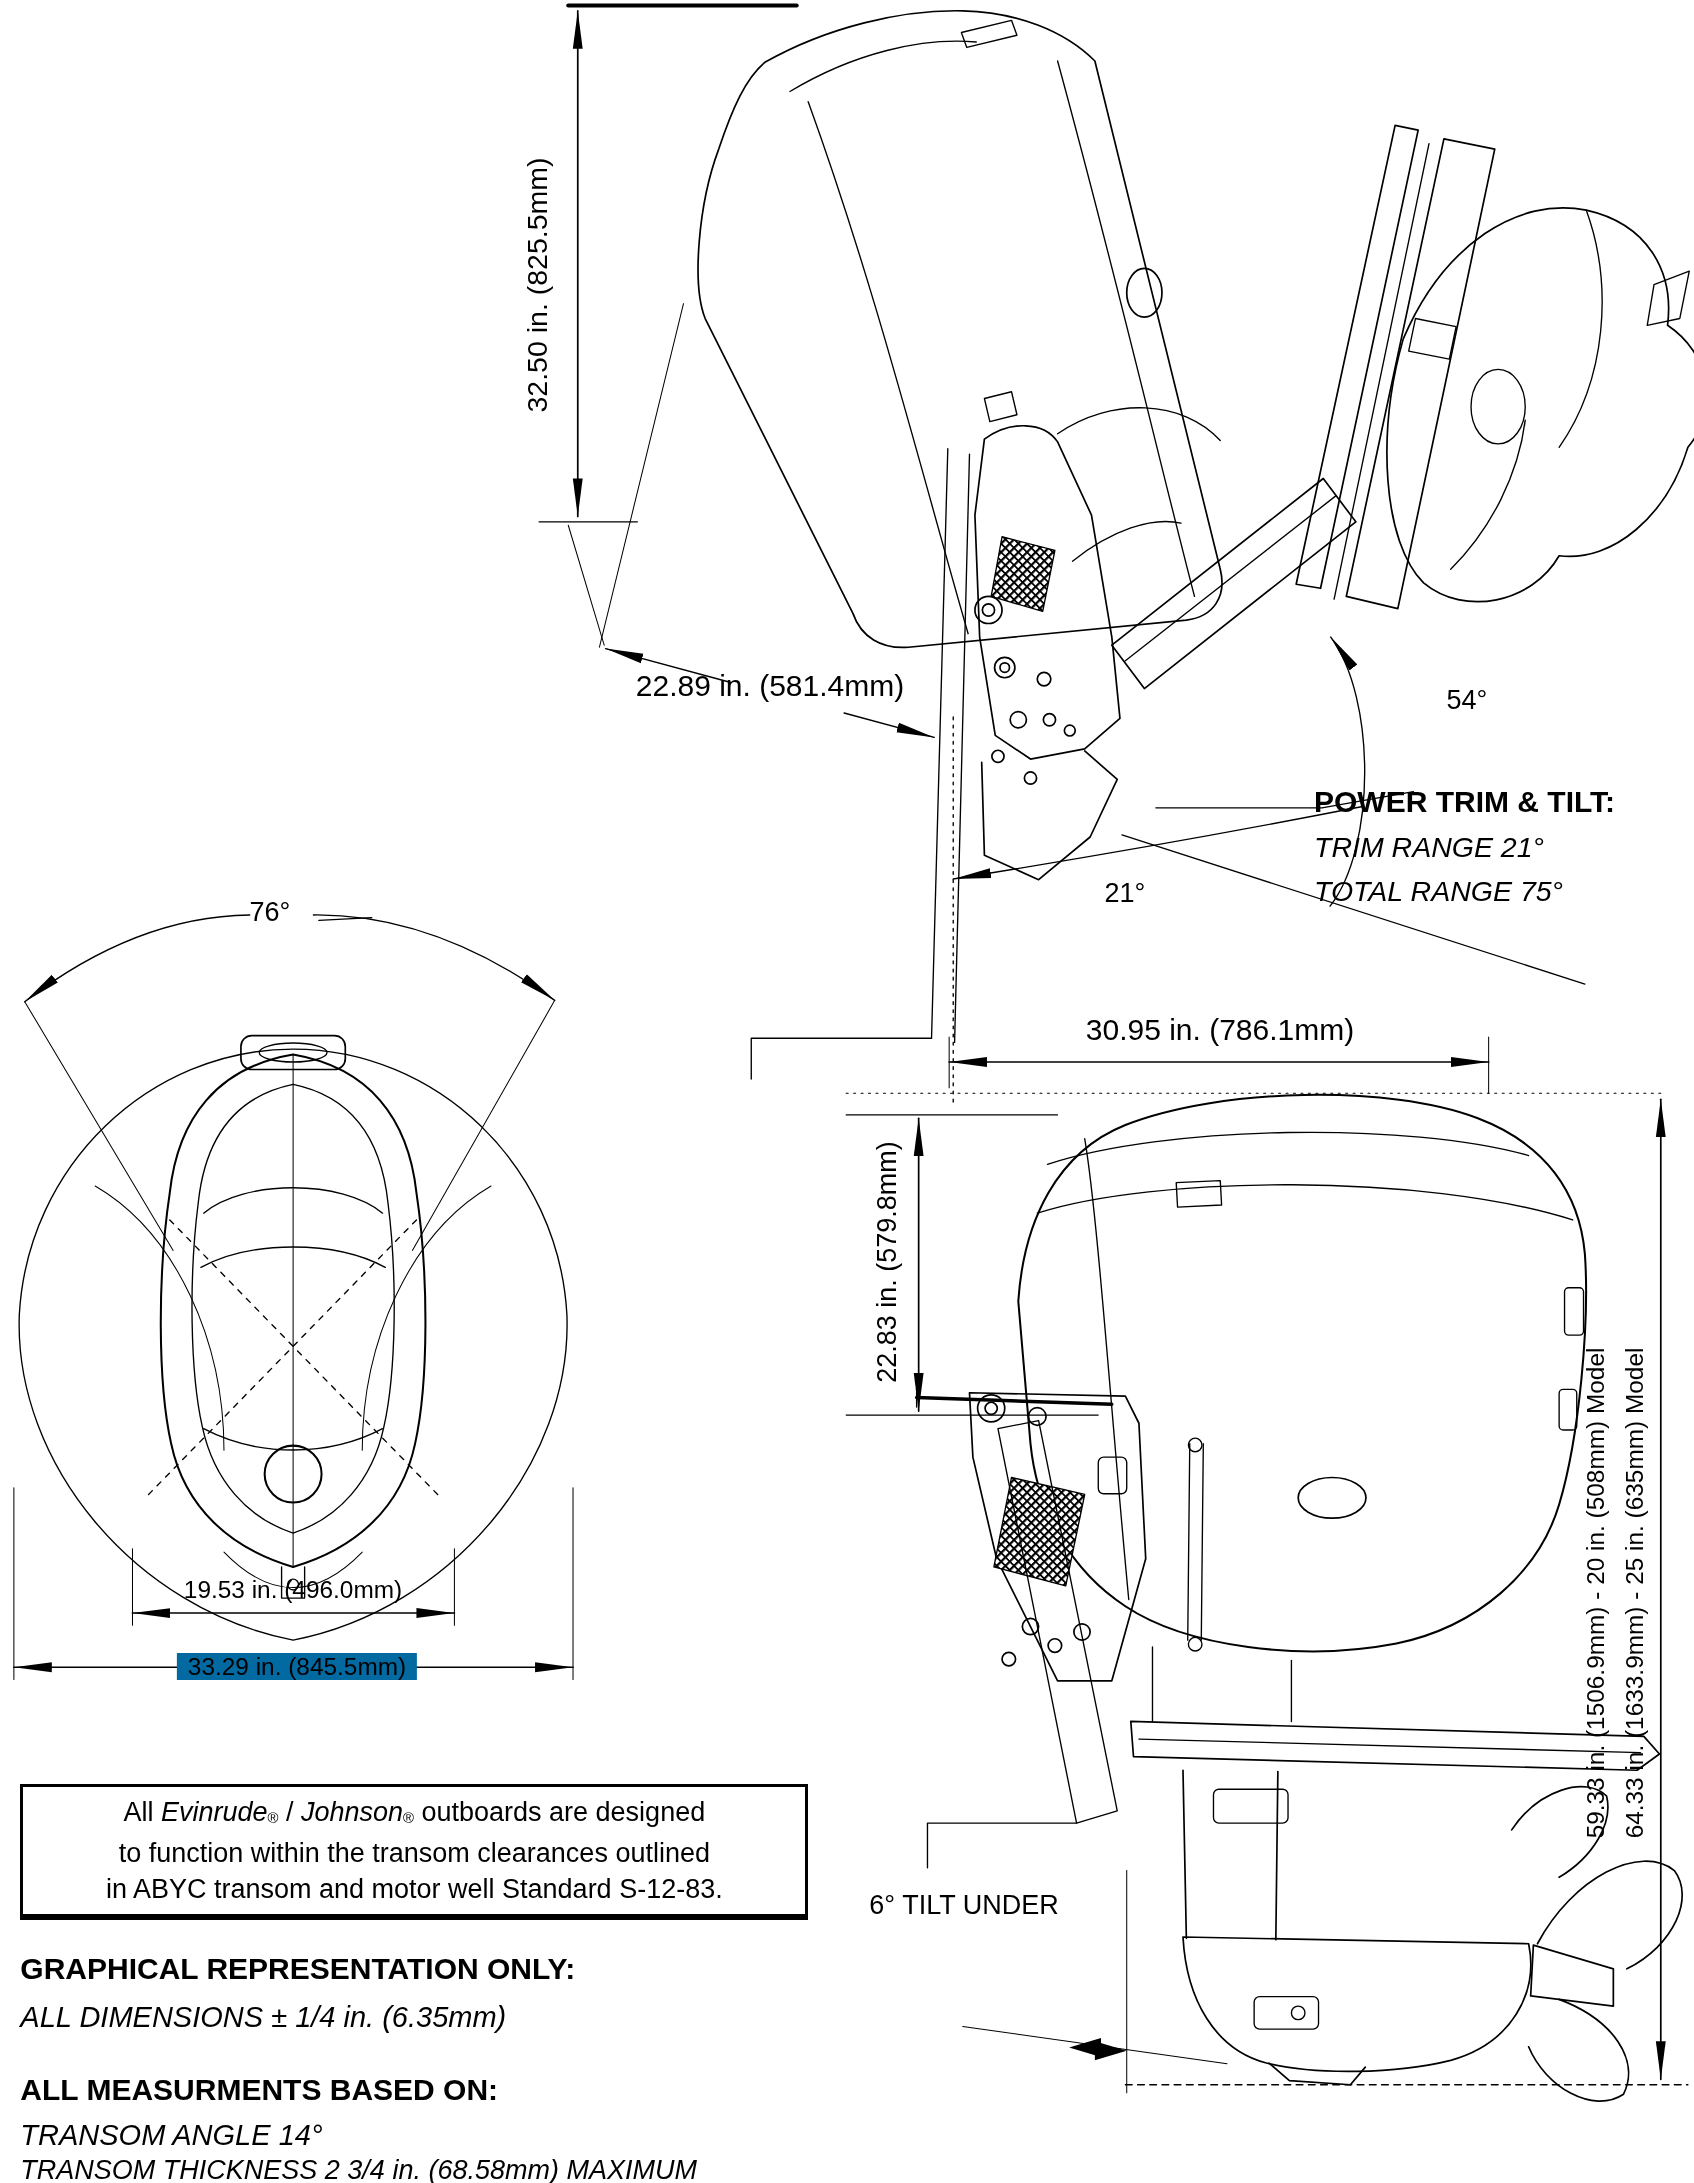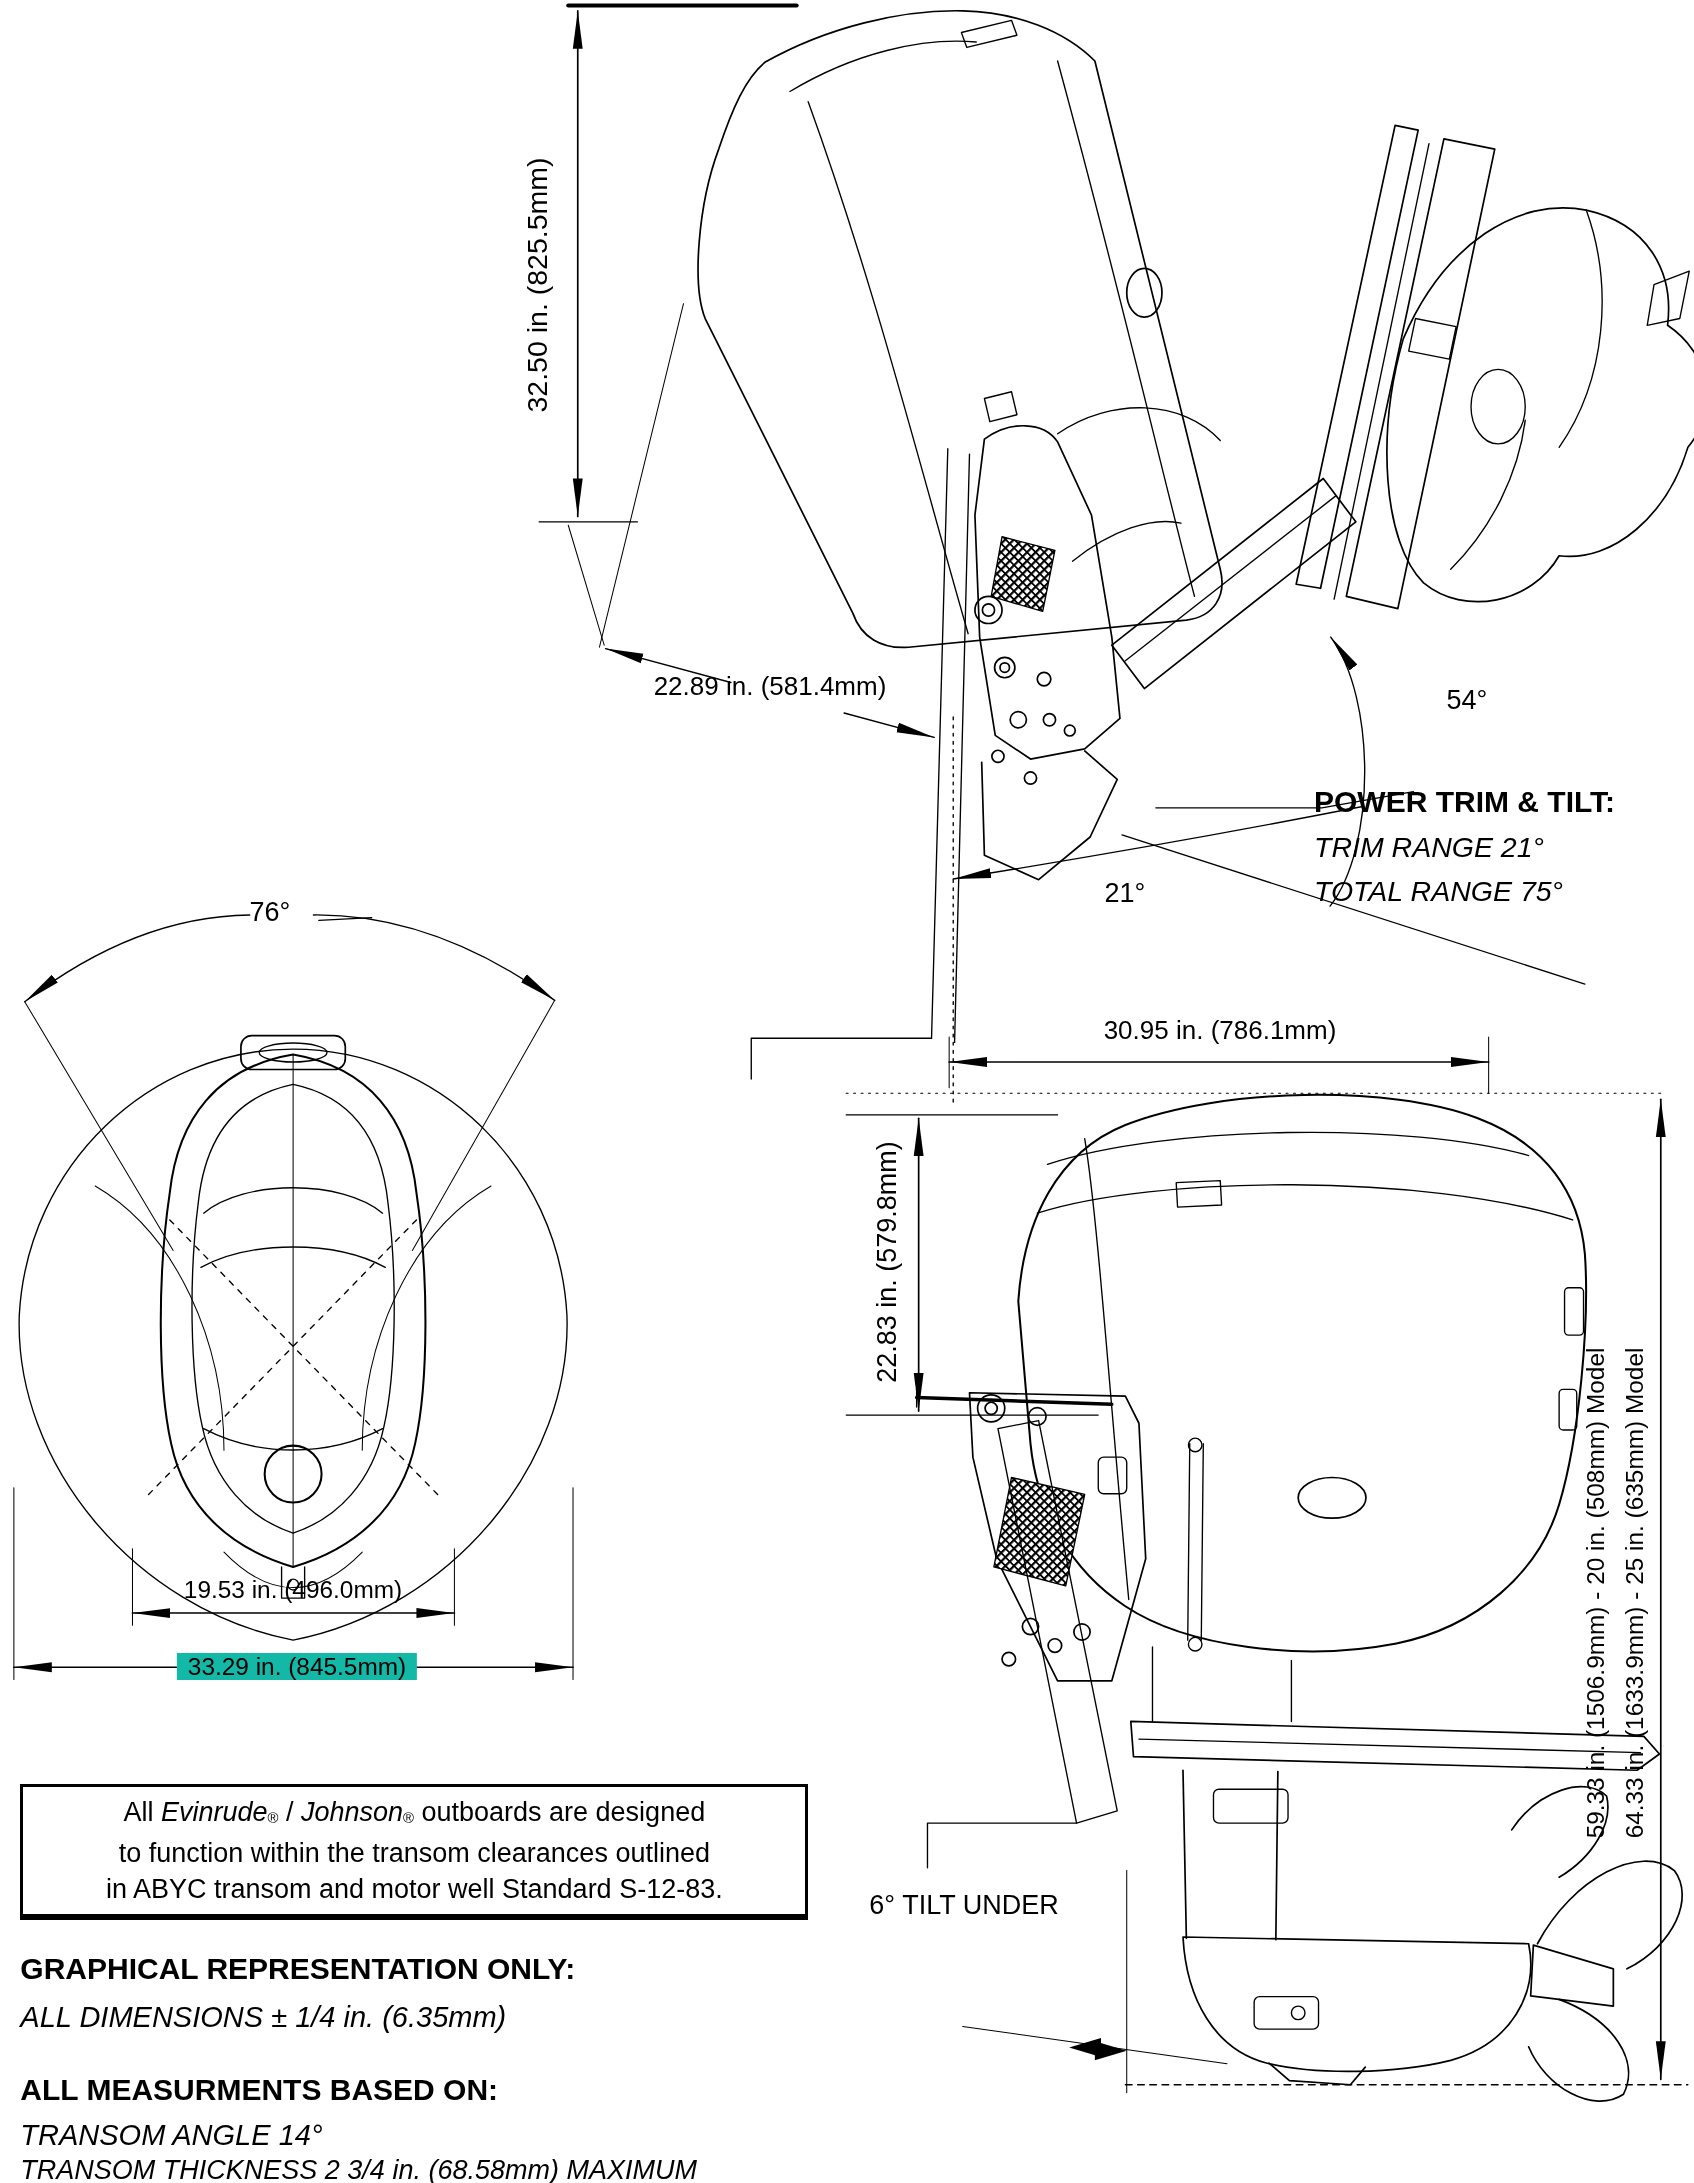--- a/index.html
+++ b/index.html
@@ -1,25 +1,25 @@
 <!DOCTYPE html>
 <html style="font-size:11px"><head>
 <meta charset="utf-8">
 <style>
   html,body{margin:0;padding:0;background:#fff;}
   .page{position:relative;width:1695px;height:2183px;background:#ffffff;
         font-family:"Liberation Sans",sans-serif;color:#000;overflow:hidden;}
   svg.art{position:absolute;left:0;top:0;}
   .lbl{position:absolute;white-space:nowrap;transform:translate(-50%,-50%);
-       font-size:26px;color:#000;}
+       font-size:30px;color:#000;}
   .vlbl{position:absolute;white-space:nowrap;transform:translate(-50%,-50%) rotate(-90deg);
        font-size:26px;color:#000;}
   .f36{font-size:24.4px;} .f40{font-size:27px;} .f42{font-size:28.5px;}
   .bold{font-weight:bold;} .ital{font-style:italic;}
-  .inlinebg{background:#14b8a6;padding:0 11px;}
+  .inlinebg{background:#0369a1;padding:0 11px;}
   .ptt{position:absolute;left:1314px;white-space:nowrap;}
   .note{position:absolute;left:20.3px;white-space:nowrap;}
   .note-title{font-size:30px;font-weight:bold;}
   .note-line{font-size:29px;font-style:italic;}
   .clearance-box{position:absolute;left:20.3px;top:1784px;width:788px;height:136px;
       border:3.4px solid #000;border-bottom-width:6.1px;box-sizing:border-box;
       display:flex;flex-direction:column;justify-content:center;align-items:center;
       font-size:27px;line-height:36px;text-align:center;}
   .reg{font-size:0.55em;vertical-align:-0.12em;}
 </style>

